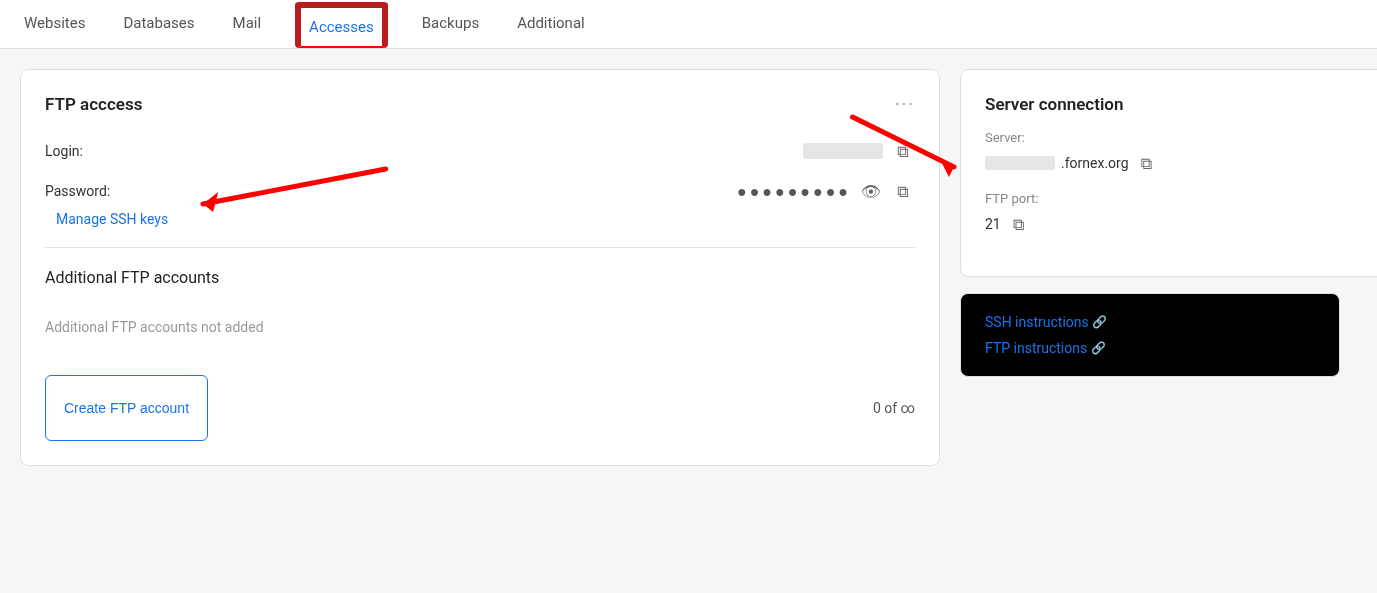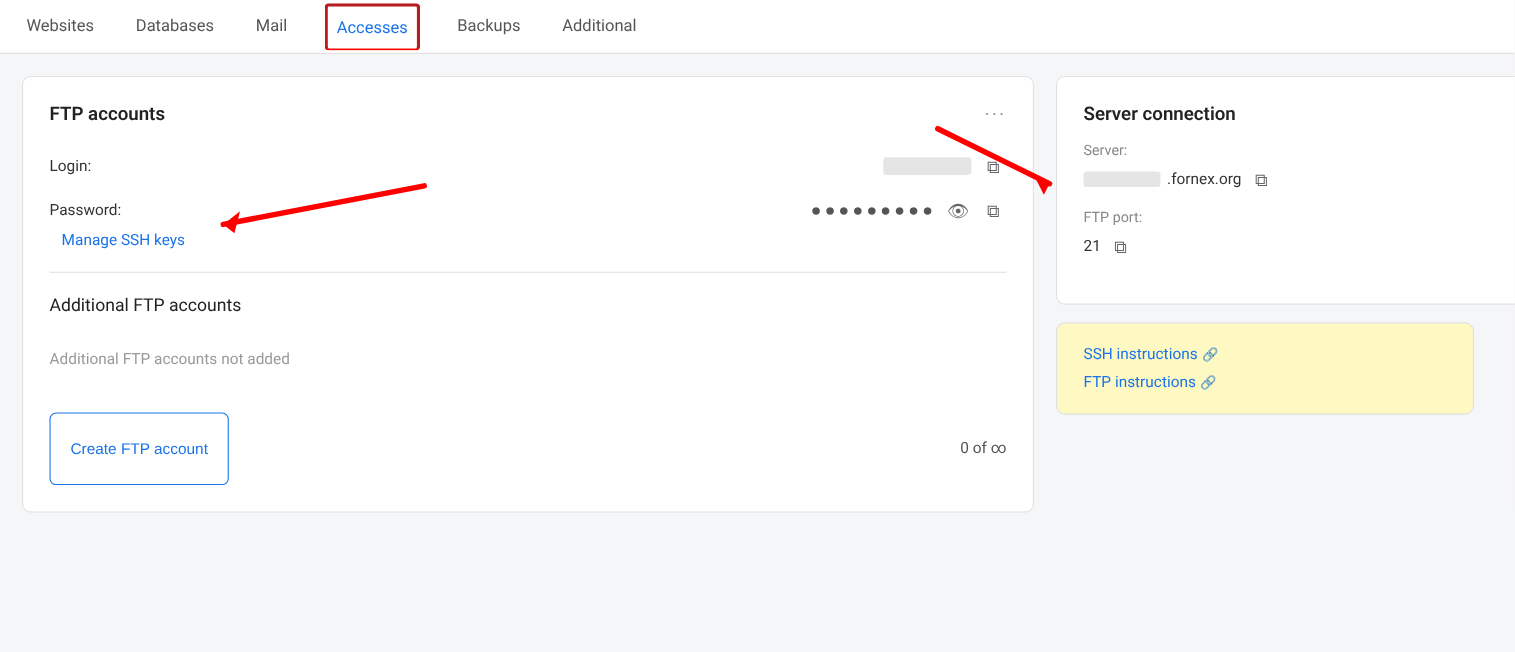--- a/index.html
+++ b/index.html
@@ -22,21 +22,21 @@
     .nav-tab {
       padding: 14px 4px;
       cursor: pointer;
       color: #555;
       text-decoration: none;
       font-size: 15px;
       border-bottom: 3px solid transparent;
       margin-bottom: -1px;
     }
     .nav-tab.active-outline {
-      border: 3px solid #b91c1c;
+      border: 6px solid #b91c1c;
       border-radius: 4px;
       color: #1a73e8;
       border-bottom: 2px solid red;
       padding: 10px 8px;
     }
 
     
     .main-content {
       padding: 20px;
       display: flex;
@@ -239,21 +239,21 @@
 
     <line x1="380" y1="120" x2="200" y2="155" stroke="red" stroke-width="5" stroke-linecap="round"></line>
     <polygon points="200,155 215,143 210,163" fill="red"></polygon>
 
     <line x1="840" y1="68" x2="940" y2="118" stroke="red" stroke-width="5" stroke-linecap="round"></line>
     <polygon points="940,118 925,108 935,128" fill="red"></polygon>
   </svg>
 
   <div class="card card-main">
     <div class="card-header">
-      <span class="card-title">FTP accounts</span>
+      <span class="card-title">FTP acccess</span>
       <span class="dots-menu">···</span>
     </div>
 
     
     <div class="field-row">
       <span class="field-label">Login:</span>
       <div class="field-value-area">
         <div class="redacted-block"></div>
         <span class="icon-btn">⧉</span>
       </div>
@@ -301,21 +301,21 @@
 
       <div>
         <div class="server-field-label">FTP port:</div>
         <div class="server-field-value">
           <span>21</span>
           <span class="icon-btn">⧉</span>
         </div>
       </div>
     </div>
 
-    <div style="background:#fef9c3;border-radius:8px;border:1px solid #e0e0e0;margin-top:16px;padding:20px 24px;">
+    <div style="background:#000000;border-radius:8px;border:1px solid #e0e0e0;margin-top:16px;padding:20px 24px;">
       <a class="instruction-link">
         <span>SSH instructions</span>
         <span style="font-size:12px;">🔗</span>
       </a>
       <a class="instruction-link" style="margin-top:10px;">
         <span>FTP instructions</span>
         <span style="font-size:12px;">🔗</span>
       </a>
     </div>
 

